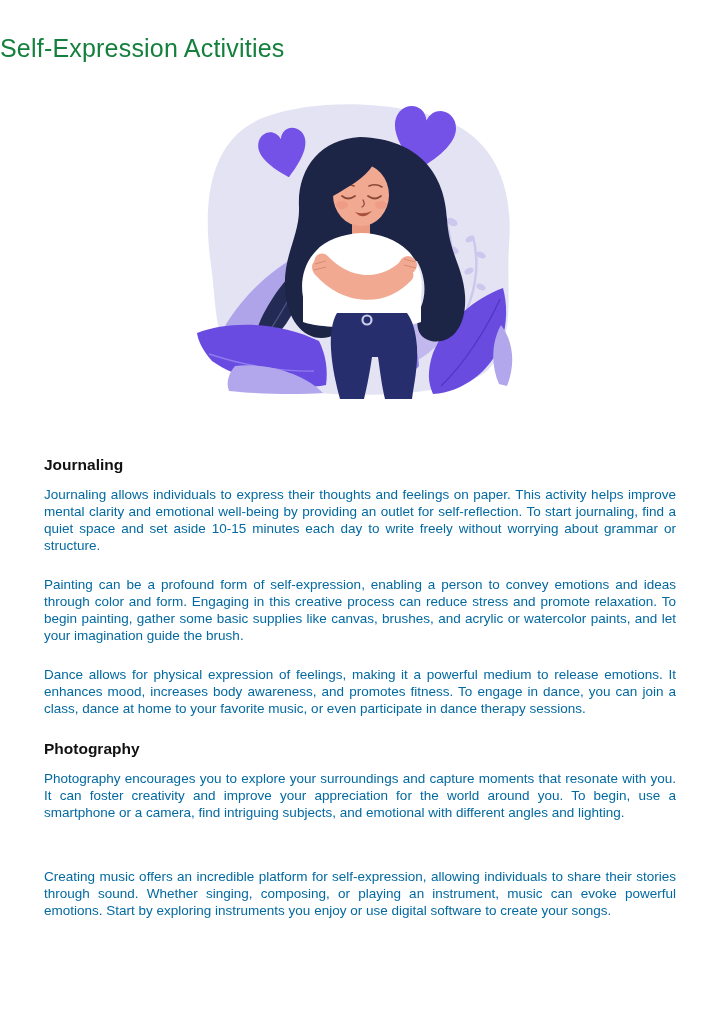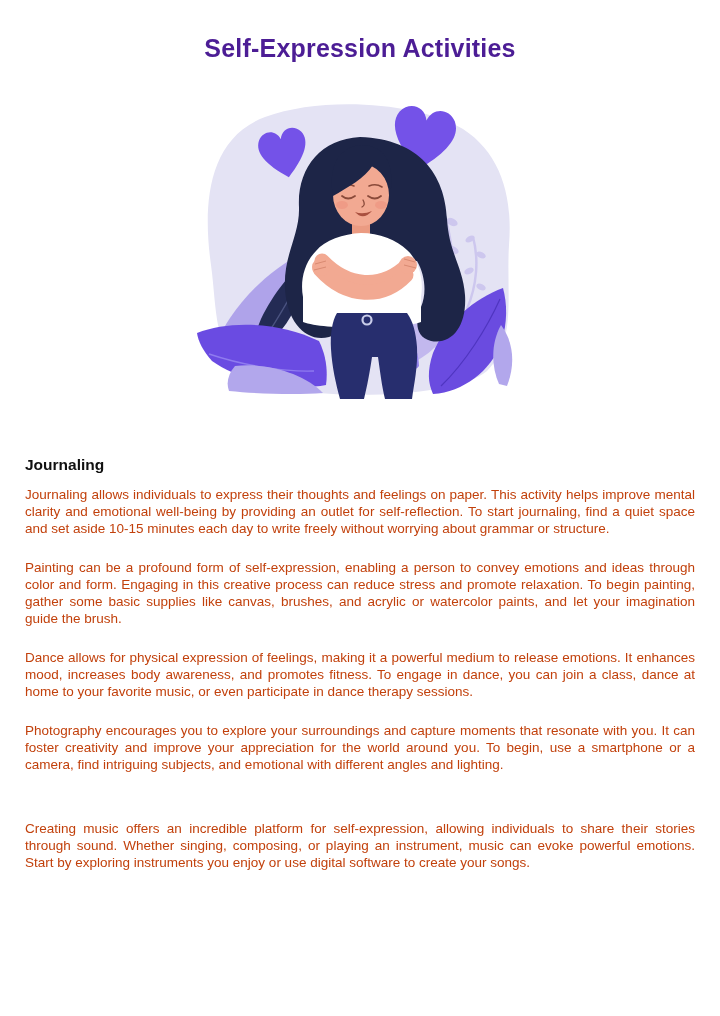--- a/index.html
+++ b/index.html
@@ -3,33 +3,33 @@
 <meta charset="utf-8">
 <style>
   html,body{margin:0;padding:0;}
   body{
     width:720px;height:1016px;background:#ffffff;
     font-family:"Liberation Sans","DejaVu Sans",sans-serif;
     color:#1c1c1c;overflow:hidden;
   }
   .page{width:720px;height:1016px;position:relative;}
   .page-title{
-    margin:34px 0 0;text-align:center;
-    font-size:25px;font-weight:bold;color:#4c1d95;letter-spacing:.2px;
+    margin:34px 0 0;
+    font-size:25px;font-weight:normal;color:#15803d;letter-spacing:.2px;
   }
   .illustration-wrap{
     margin-top:40px;display:flex;justify-content:center;
   }
-  .content{padding:0 25px;margin-top:46px;}
+  .content{padding:0 44px;margin-top:46px;}
   .section h2{
     margin:0;font-size:15.5px;line-height:20px;font-weight:bold;color:#111111;
   }
   .section p{
     margin:11px 0 22px;font-size:13.5px;line-height:17px;
-    text-align:justify;color:#c2410c;
+    text-align:justify;color:#0369a1;
   }
   .section:last-child p{margin-bottom:0;margin-top:47px;}
 </style>
 </head>
 <body>
 
 <div class="page">
 
   <h1 class="page-title">Self-Expression Activities</h1>
 
@@ -122,20 +122,21 @@
 
     <section class="section">
       <p>Painting can be a profound form of self-expression, enabling a person to convey emotions and ideas through color and form. Engaging in this creative process can reduce stress and promote relaxation. To begin painting, gather some basic supplies like canvas, brushes, and acrylic or watercolor paints, and let your imagination guide the brush.</p>
     </section>
 
     <section class="section">
       <p>Dance allows for physical expression of feelings, making it a powerful medium to release emotions. It enhances mood, increases body awareness, and promotes fitness. To engage in dance, you can join a class, dance at home to your favorite music, or even participate in dance therapy sessions.</p>
     </section>
 
     <section class="section">
+      <h2>Photography</h2>
       <p>Photography encourages you to explore your surroundings and capture moments that resonate with you. It can foster creativity and improve your appreciation for the world around you. To begin, use a smartphone or a camera, find intriguing subjects, and emotional with different angles and lighting.</p>
     </section>
 
     <section class="section">
       <p>Creating music offers an incredible platform for self-expression, allowing individuals to share their stories through sound. Whether singing, composing, or playing an instrument, music can evoke powerful emotions. Start by exploring instruments you enjoy or use digital software to create your songs.</p>
     </section>
 
   </main>
 </div>
 

